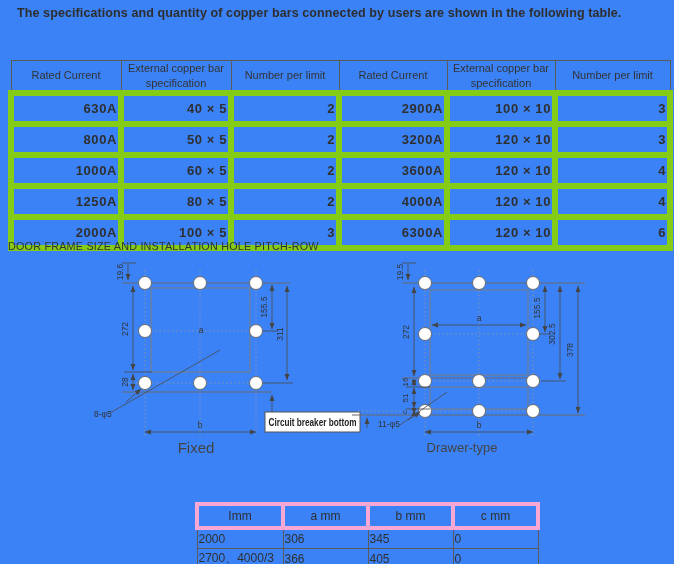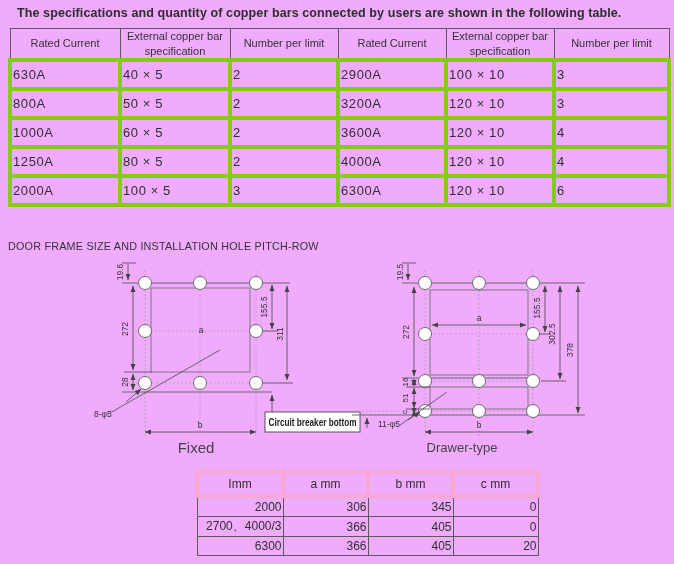--- a/index.html
+++ b/index.html
@@ -1,33 +1,33 @@
 <!DOCTYPE html>
 <html><head>
 <meta charset="utf-8">
 <style>
   html,body{margin:0;padding:0;background:#fff;}
-  .page{position:relative;width:674px;height:564px;background:#f0abfc;overflow:hidden;
+  .page{position:relative;width:674px;height:564px;background:#3b82f6;overflow:hidden;
         font-family:"Liberation Sans",sans-serif;}
   .title{position:absolute;left:17px;top:6px;font-size:12.5px;font-weight:600;color:#2e2e2e;
          letter-spacing:.1px;white-space:nowrap;}
-  table{border-collapse:collapse;table-layout:fixed;}
+  table{border-collapse:collapse;table-layout:fixed;margin-top:32px;}
   .copper-table{position:absolute;left:8px;top:28px;width:659px;}
   .copper-table th{font-size:11px;font-weight:400;color:#333;border:1px solid #5a5a5a;
                    height:29px;line-height:1.3;padding:0 4px;text-align:center;}
-  .copper-table td{font-size:13px;color:#2f2f2f;border:4px solid #84cc16;height:23px;
-                   text-align:left;letter-spacing:.6px;}
+  .copper-table td{font-size:13px;color:#2f2f2f;border:6px solid #84cc16;height:23px;
+                   text-align:right;letter-spacing:.6px;font-weight:bold;}
   .section-heading{position:absolute;left:8px;top:240px;font-size:10.8px;color:#333;
                    letter-spacing:.2px;white-space:nowrap;}
   .diagram-svg{position:absolute;left:0;top:250px;}
   .size-table{position:absolute;left:195px;top:470px;width:341px;}
   .size-table th{font-size:12px;font-weight:400;color:#2f2f2f;border:4px solid #f9a8d4;
                  height:18px;text-align:center;}
   .size-table td{font-size:12px;color:#2f2f2f;border:1px solid #5a5a5a;height:16px;
-                 text-align:right;}
+                 text-align:left;}
   
   .sline{stroke:#6a6a6a;stroke-width:1.2;fill:none}
   .rline{stroke:#7d7d7d;stroke-width:1;fill:none}
   .dim{stroke:#4a4a4a;stroke-width:.8;fill:none}
   .dot{stroke:#9a9a9a;stroke-width:.8;stroke-dasharray:1.5 2.6;fill:none}
   .hole{stroke:#6a6a6a;stroke-width:1;fill:#fff}
   .dimtext{font-size:8.5px;fill:#333;font-family:"Liberation Sans",sans-serif;}
   .dimtext.sm{font-size:8px;}
   .cap{font-size:15px;fill:#444;font-family:"Liberation Sans",sans-serif;}
   .cap2{font-size:13px;fill:#444;font-family:"Liberation Sans",sans-serif;}

